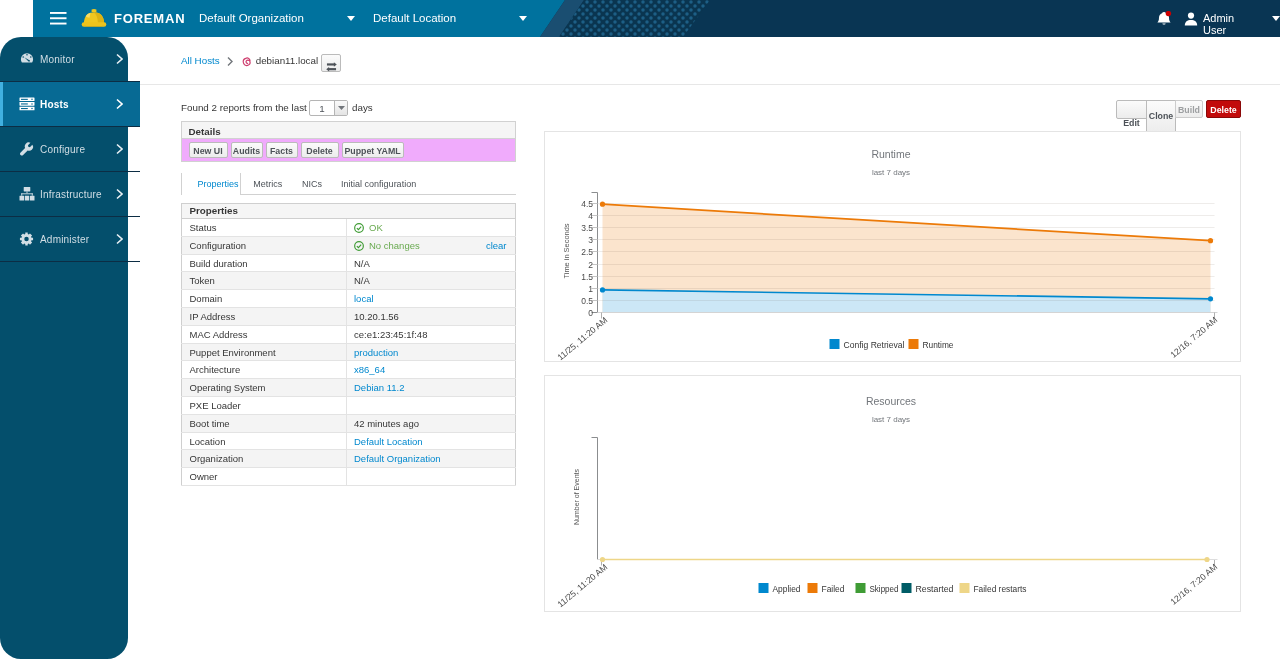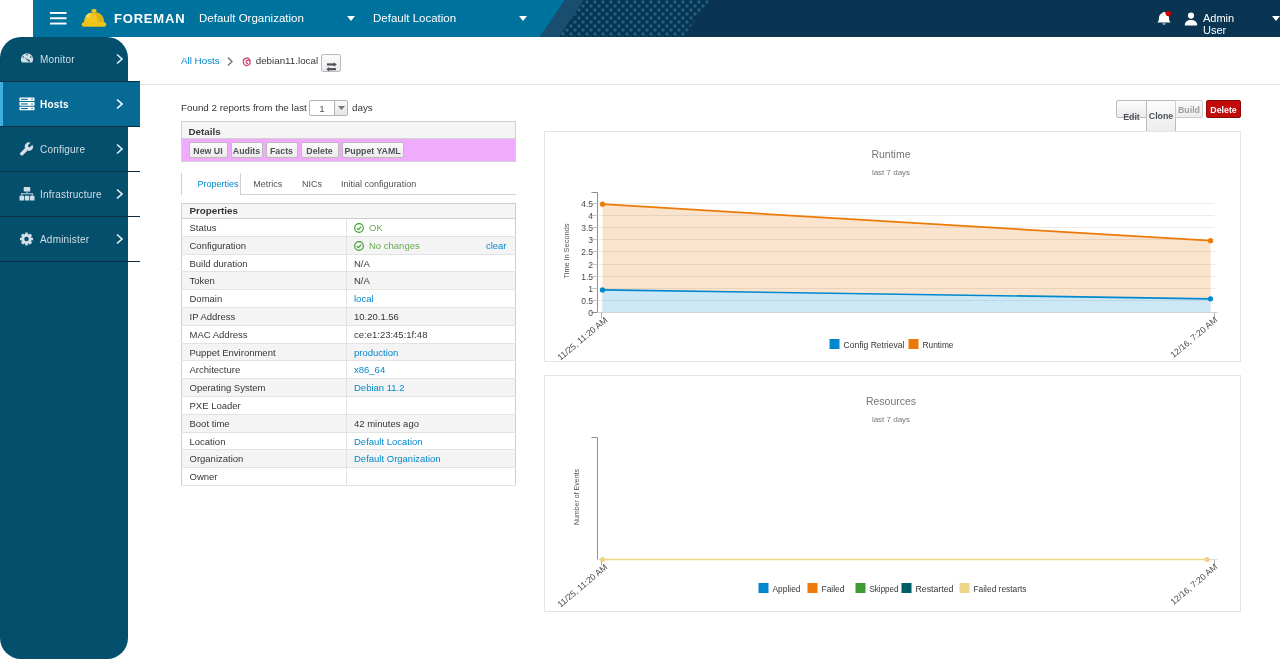--- a/index.html
+++ b/index.html
@@ -212,21 +212,21 @@
   <div style="position:absolute;left:168.5px;top:63px;width:39px;height:16px;border:1px solid #b5b5b5;border-radius:2px;background:#fff">
     <div style="position:absolute;left:0;top:2px;width:25px;text-align:center;font-size:9.8px;color:#4d5258">1</div>
     <div style="position:absolute;right:0;top:0;width:13px;height:14px;background:linear-gradient(to bottom,#fafafa,#e4e4e4);border-left:1px solid #b5b5b5">
       <svg width="7" height="5" style="position:absolute;left:3px;top:5px">
           <polygon points="0,0 7,0 3.5,4" fill="#72767b"></polygon>
         </svg>
     </div>
   </div>
   <div style="position:absolute;left:212px;top:65px;font-size:9.8px;color:#363636">days</div>
 
-  <span class="btn" style="position:absolute;left:976px;top:63px;width:31px;height:17.5px;font-size:8.8px;padding-top:11px;border-radius:2px 0 0 2px">Edit</span>
+  <span class="btn" style="position:absolute;left:976px;top:63px;width:31px;height:17.5px;font-size:8.8px;padding-top:17px;border-radius:2px 0 0 2px">Edit</span>
   <span class="btn" style="position:absolute;left:1006px;top:63px;width:30px;height:34px;font-size:8.8px;padding-top:10px;border-radius:0">Clone</span>
   <span class="btn" style="position:absolute;left:1035px;top:63px;width:28px;height:17.5px;font-size:8.8px;padding-top:3.5px;border-radius:0 2px 2px 0;color:#9d9fa1;border-color:#ccc">Build</span>
   <span class="btn" style="position:absolute;left:1066px;top:63px;width:35px;height:17.5px;font-size:8.8px;padding-top:3.5px;background:#c20b0b;border-color:#8a0808;color:#fff">Delete</span>
 
   <div id="dcard">
     <div class="hd">Details</div>
     <div class="bd">
       <span class="btn" style="left:7px;width:39px">New UI</span>
         <span class="btn" style="left:49px;width:32px">Audits</span>
         <span class="btn" style="left:84px;width:32px">Facts</span>

